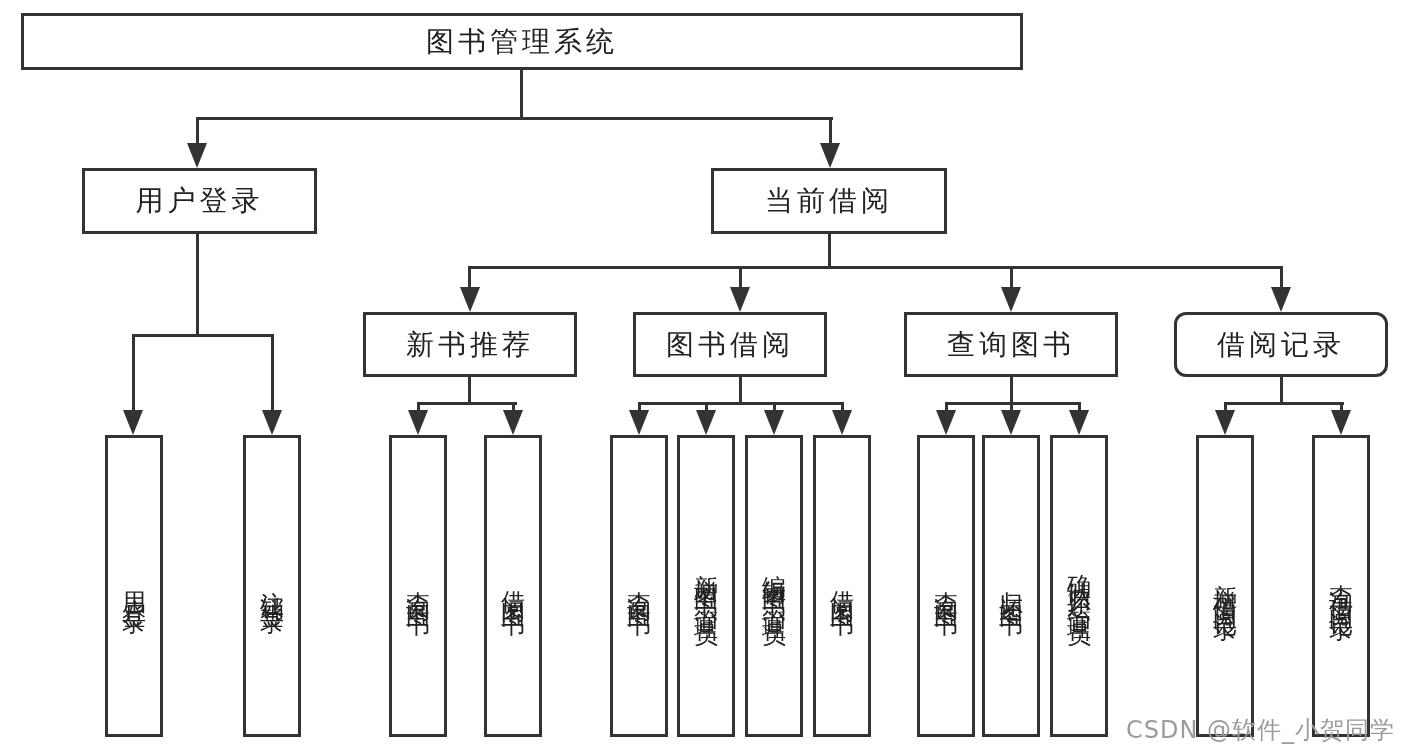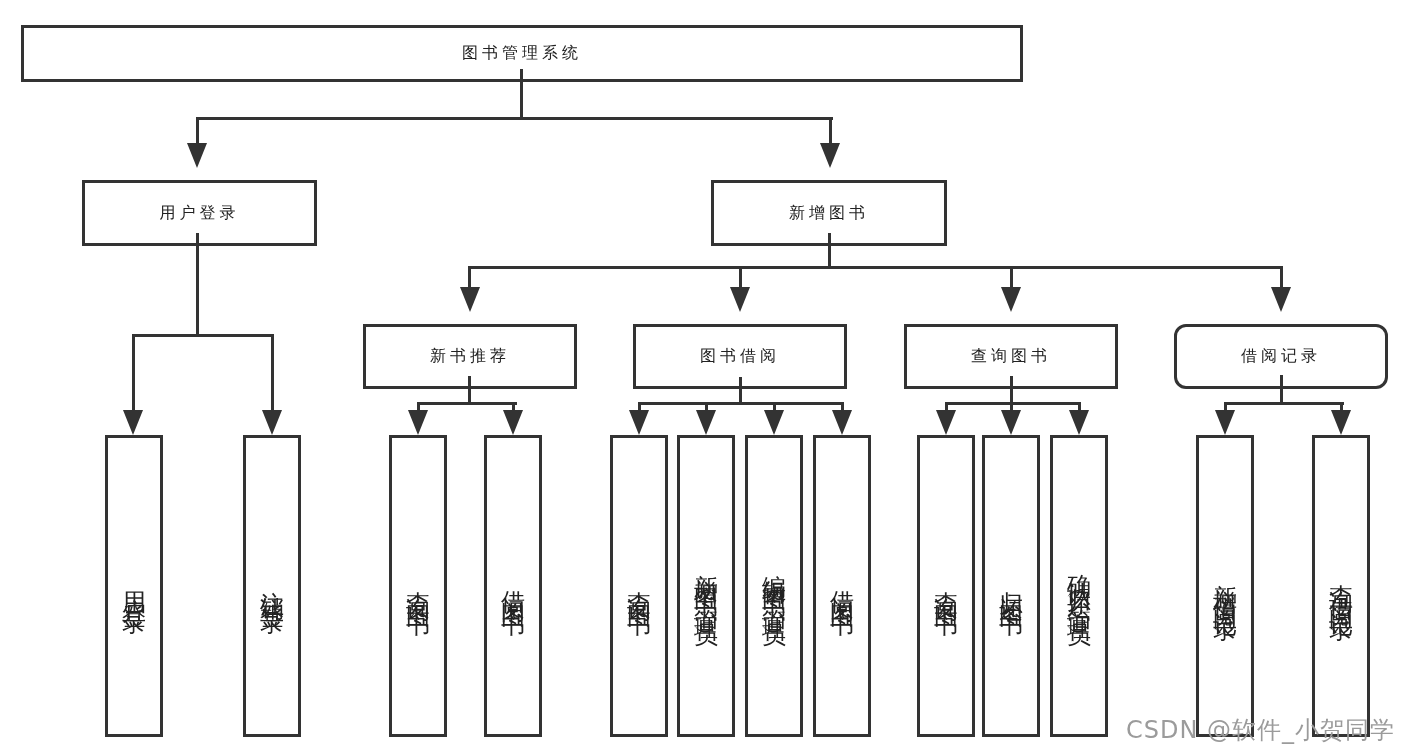--- a/index.html
+++ b/index.html
@@ -11,23 +11,22 @@
   html,body{margin:0;padding:0;background:var(--bg);}
   .stage{
     position:relative;width:1405px;height:747px;background:var(--bg);
     font-family:"DejaVu Sans","Liberation Sans",sans-serif;
     overflow:hidden;
   }
   .hbox{
     position:absolute;box-sizing:border-box;
     border:3px solid var(--line);background:var(--bg);
     display:flex;align-items:center;justify-content:center;
-    font-size:16px;letter-spacing:4px;color:var(--text);
+    font-size:28px;letter-spacing:4px;color:var(--text);
     white-space:nowrap;
-    margin-top:12px;
   }
   .vbox{
     position:absolute;box-sizing:border-box;top:435px;width:58px;height:302px;
     border:3px solid var(--line);background:var(--bg);
     display:flex;align-items:center;justify-content:center;
   }
   .vtext{
     writing-mode:vertical-rl;text-orientation:mixed;
     font-size:24px;line-height:1;letter-spacing:7px;color:var(--text);
   }
@@ -56,21 +55,21 @@
   <div class="line" style="left:196px;top:117px;width:637px;height:3px;"></div>
   <div class="line" style="left:196px;top:117px;width:3px;height:30px;"></div>
   <div class="ah" style="left:187px;top:143px;"></div>
   <div class="line" style="left:829px;top:117px;width:3px;height:30px;"></div>
   <div class="ah" style="left:820px;top:143px;"></div>
 
   <div class="hbox" style="left:82px;top:168px;width:235px;height:66px;">
     <span>用户登录</span>
   </div>
   <div class="hbox" style="left:711px;top:168px;width:236px;height:66px;">
-    <span>新增图书</span>
+    <span>当前借阅</span>
   </div>
 
   <div class="line" style="left:196px;top:233px;width:3px;height:104px;"></div>
   <div class="line" style="left:132px;top:334px;width:142px;height:3px;"></div>
   <div class="line" style="left:132px;top:336px;width:3px;height:78px;"></div>
   <div class="ah" style="left:123px;top:410px;"></div>
   <div class="line" style="left:271px;top:336px;width:3px;height:78px;"></div>
   <div class="ah" style="left:262px;top:410px;"></div>
 
   <div class="line" style="left:828px;top:233px;width:3px;height:36px;"></div>
@@ -80,21 +79,21 @@
   <div class="line" style="left:739px;top:268px;width:3px;height:22px;"></div>
   <div class="ah" style="left:730px;top:287px;"></div>
   <div class="line" style="left:1010px;top:268px;width:3px;height:22px;"></div>
   <div class="ah" style="left:1001px;top:287px;"></div>
   <div class="line" style="left:1280px;top:268px;width:3px;height:22px;"></div>
   <div class="ah" style="left:1271px;top:287px;"></div>
 
   <div class="hbox" style="left:363px;top:312px;width:214px;height:65px;">
     <span>新书推荐</span>
   </div>
-  <div class="hbox" style="left:633px;top:312px;width:214px;height:65px;">
+  <div class="hbox" style="left:633px;top:312px;width:194px;height:65px;">
     <span>图书借阅</span>
   </div>
   <div class="hbox" style="left:904px;top:312px;width:214px;height:65px;">
     <span>查询图书</span>
   </div>
   <div class="hbox" style="left:1174px;top:312px;width:214px;height:65px;border-radius:12px;">
     <span>借阅记录</span>
   </div>
 
   <div class="line" style="left:468px;top:376px;width:3px;height:29px;"></div>

